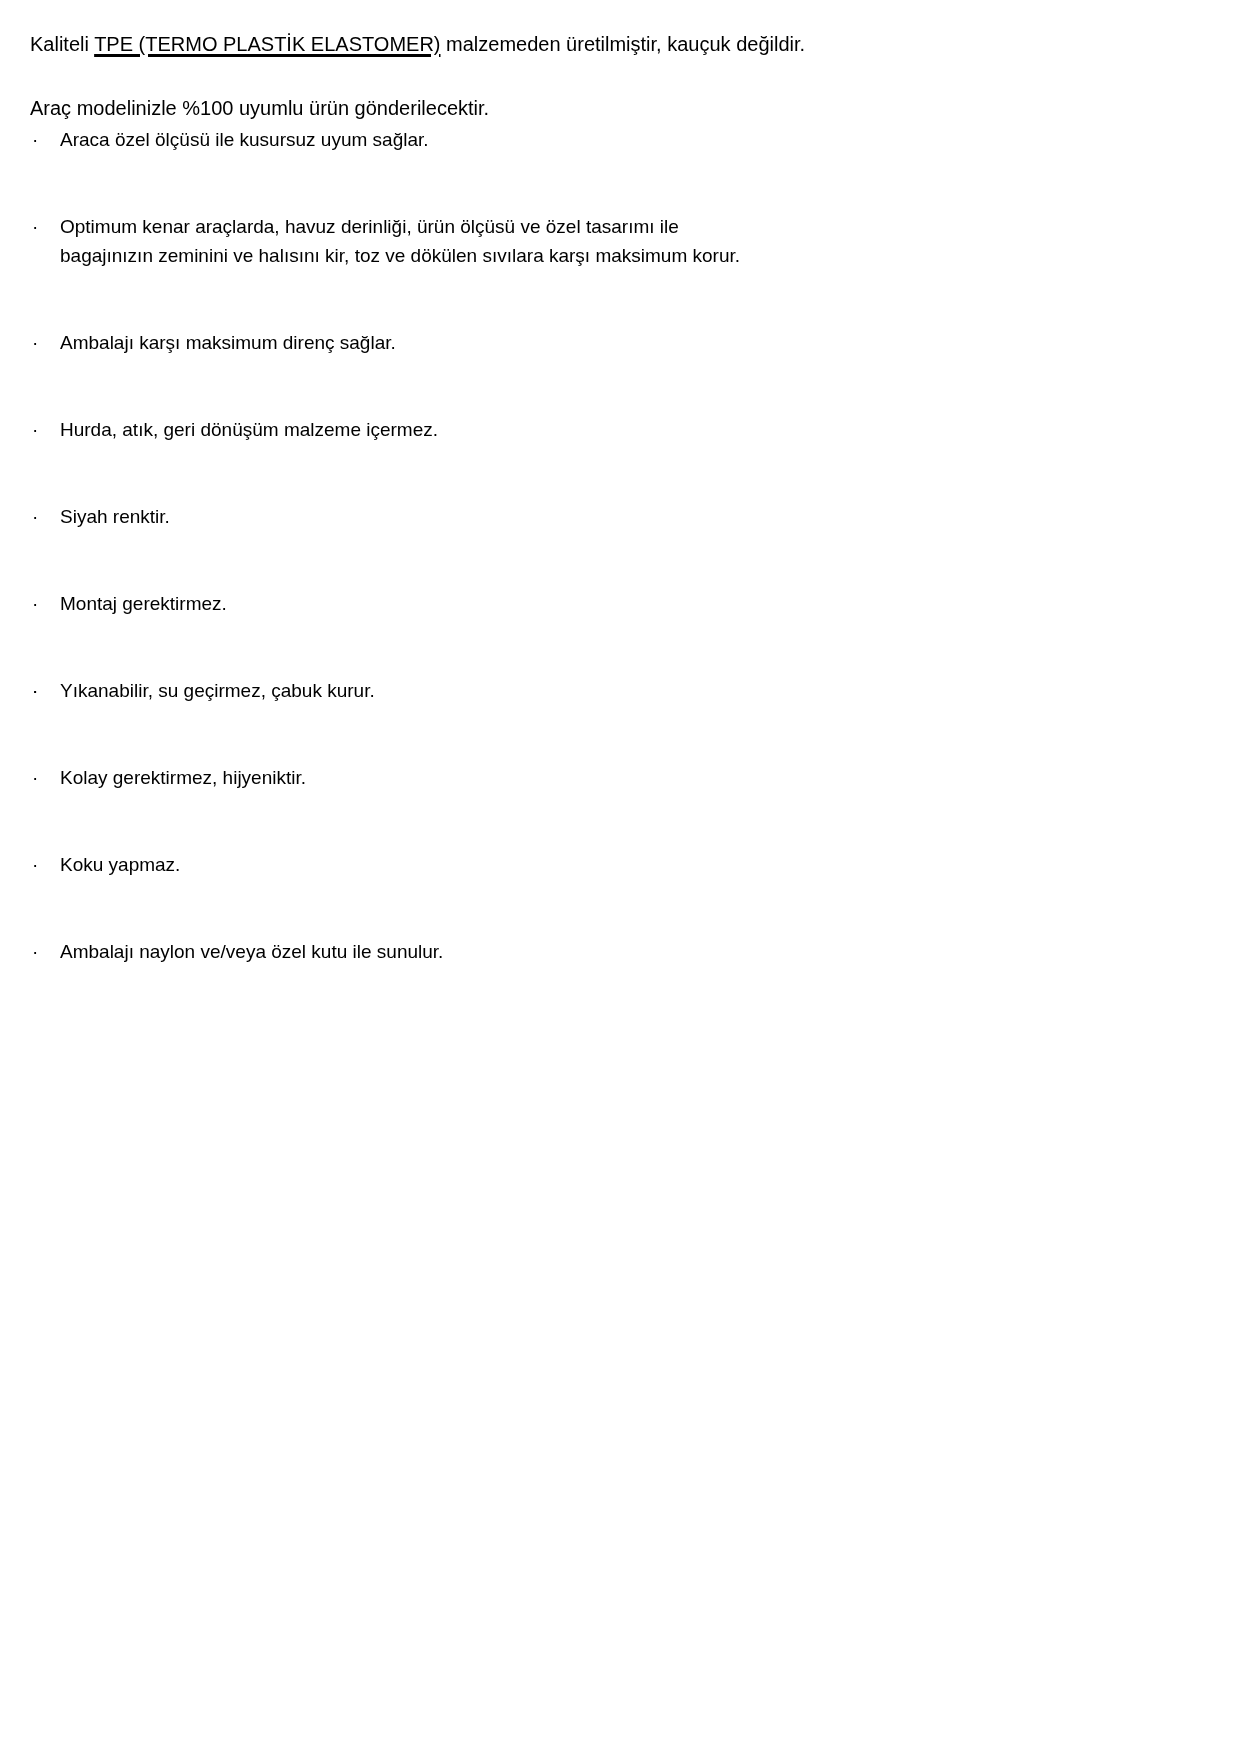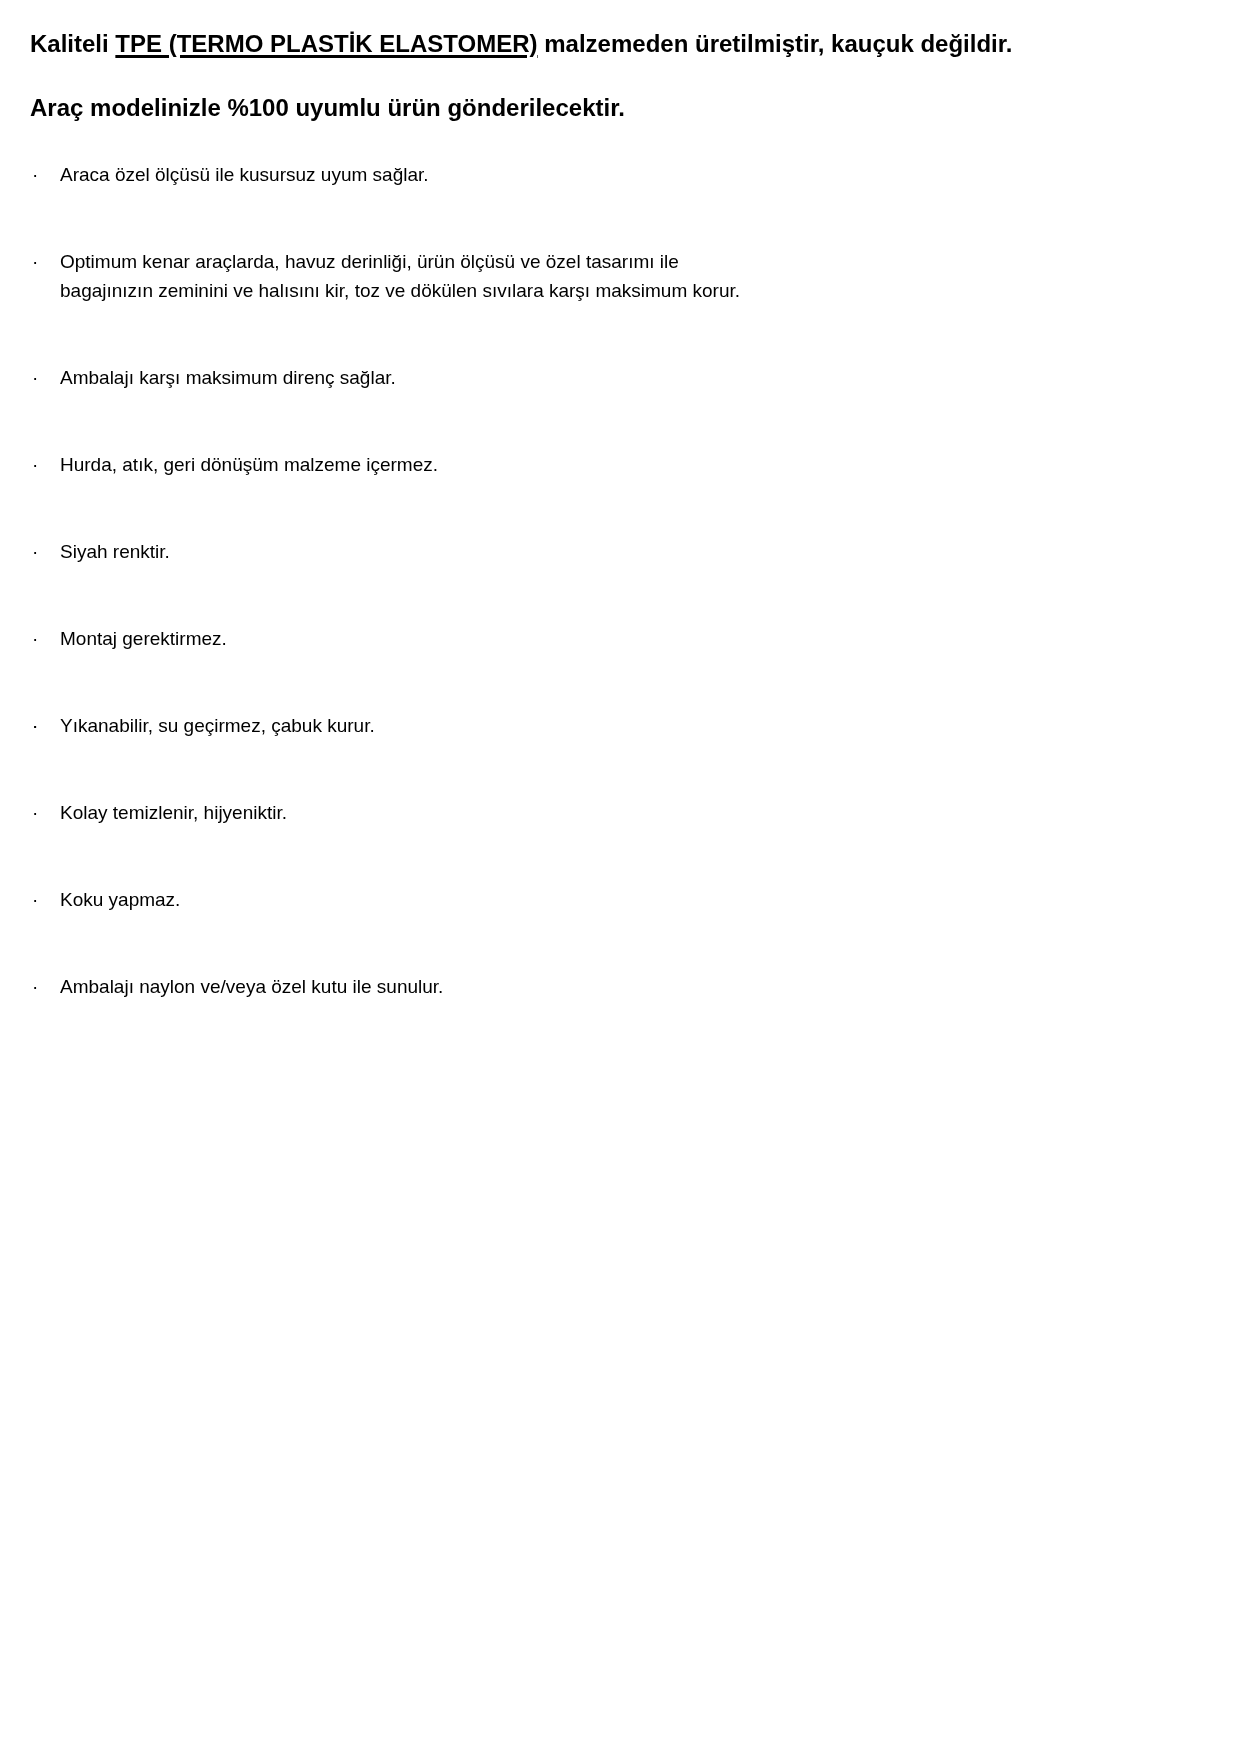--- a/index.html
+++ b/index.html
@@ -8,27 +8,27 @@
     width: 1241px;
     height: 1755px;
     font-family: "Liberation Sans", "DejaVu Sans", sans-serif;
     color: #000000;
     overflow: hidden;
   }
   .doc {
     padding: 27px 45px 0 30px;
   }
   .heading {
-    font-size: 24px;
-    font-weight: bold;
+    font-size: 20px;
+    font-weight: normal;
     line-height: 34px;
     white-space: pre-line;
   }
   .heading-1 { margin-bottom: 30px; }
-  .heading-2 { margin-bottom: 35px; }
+  .heading-2 { }
   .heading-3 { margin-bottom: 75px; }
   .underlined {
     text-decoration: underline;
     text-decoration-thickness: 3px;
     text-underline-offset: 3px;
   }
   ul.bullets { list-style: none; }
   li.bullet {
     position: relative;
     padding-left: 30px;
@@ -59,18 +59,18 @@
   <ul class="bullets">
     <li class="bullet"><span class="bullet-marker">·</span><span>Araca özel ölçüsü ile kusursuz uyum sağlar.</span></li>
     <li class="bullet"><span class="bullet-marker">·</span><span>Optimum kenar araçlarda, havuz derinliği, ürün ölçüsü ve özel tasarımı ile
 bagajınızın zeminini ve halısını kir, toz ve dökülen sıvılara karşı maksimum korur.</span></li>
     <li class="bullet"><span class="bullet-marker">·</span><span>Ambalajı karşı maksimum direnç sağlar.</span></li>
     <li class="bullet"><span class="bullet-marker">·</span><span>Hurda, atık, geri dönüşüm malzeme içermez.</span></li>
     <li class="bullet"><span class="bullet-marker">·</span><span>Siyah renktir.</span></li>
     <li class="bullet"><span class="bullet-marker">·</span><span>Montaj gerektirmez.</span></li>
     <li class="bullet"><span class="bullet-marker">·</span></li>
     <li class="bullet"><span class="bullet-marker">·</span><span>Yıkanabilir, su geçirmez, çabuk kurur.</span></li>
-    <li class="bullet"><span class="bullet-marker">·</span><span>Kolay temizlenir, hijyeniktir.</span></li>
+    <li class="bullet"><span class="bullet-marker">·</span><span>Kolay gerektirmez, hijyeniktir.</span></li>
     <li class="bullet"><span class="bullet-marker">·</span><span>Koku yapmaz.</span></li>
     <li class="bullet"><span class="bullet-marker">·</span><span>Ambalajı naylon ve/veya özel kutu ile sunulur.</span></li>
   </ul>
 
 </div>
 
 </body></html>

